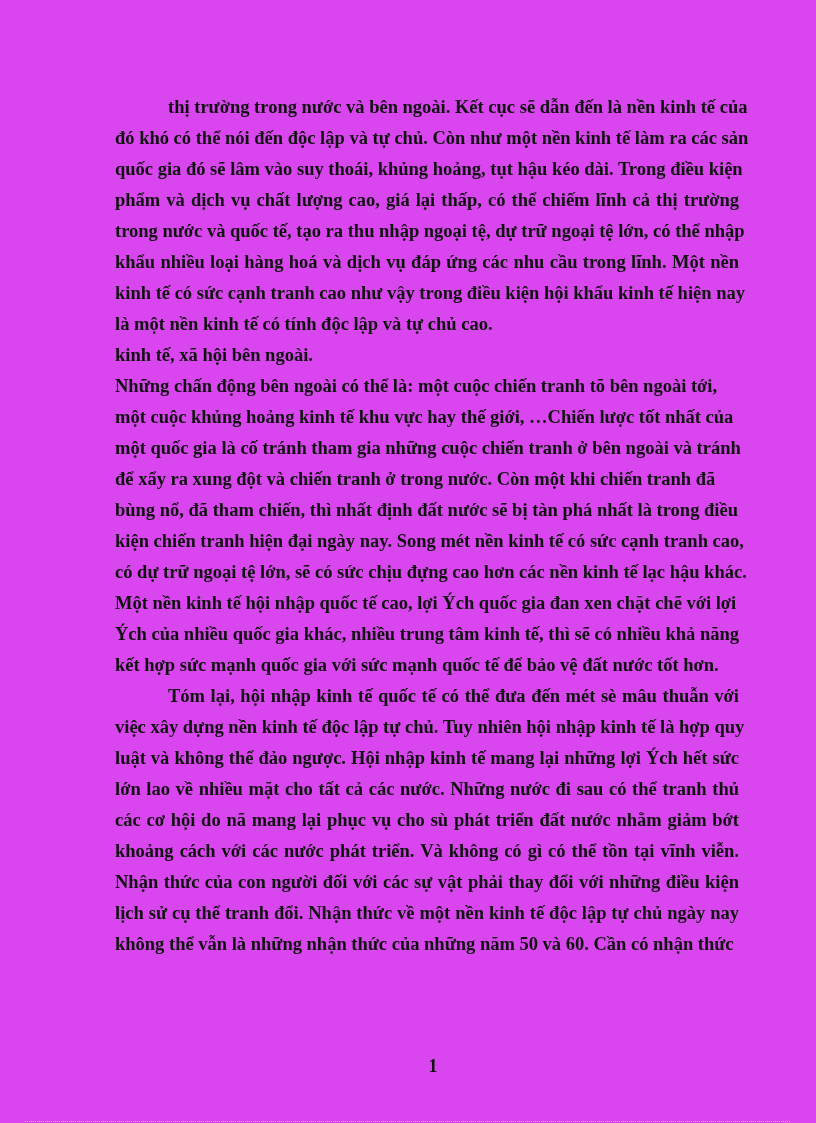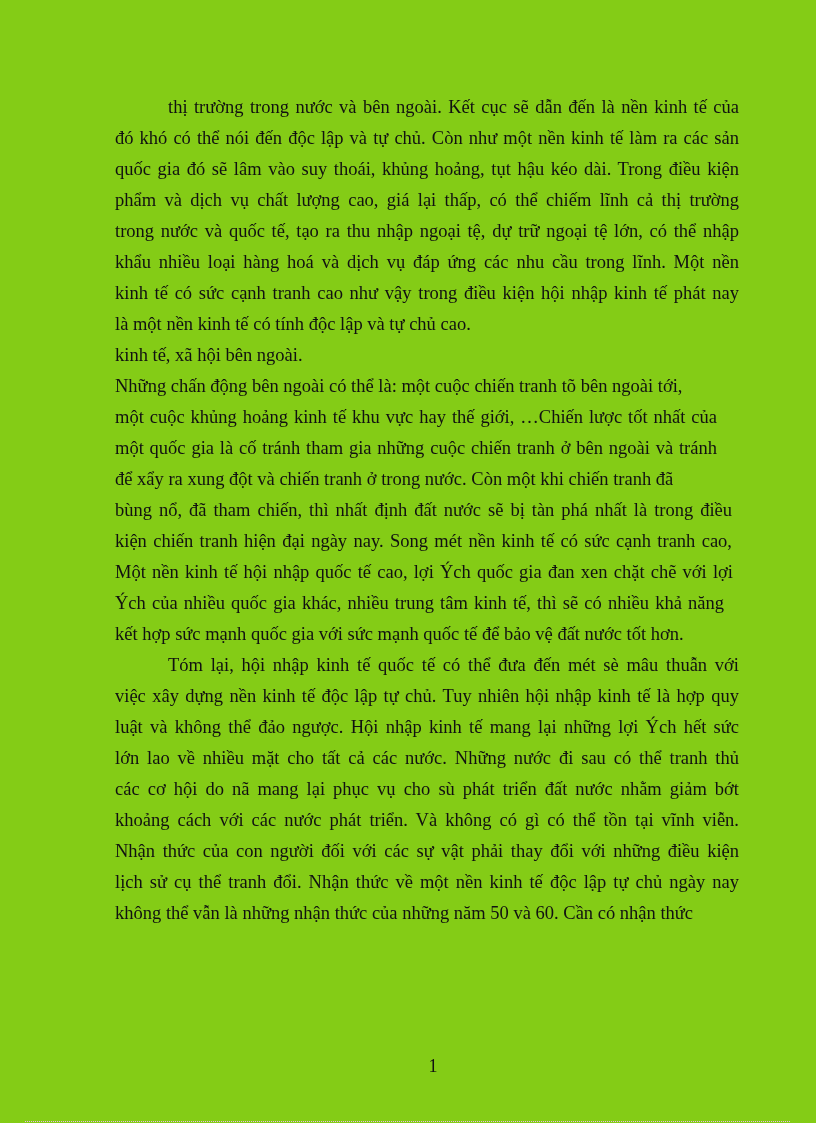--- a/index.html
+++ b/index.html
@@ -13,21 +13,22 @@
       position: relative;
       overflow: hidden;
       font-family: "Liberation Serif", "DejaVu Serif", serif;
       color: #111111;
     }
     .page {
       position: absolute;
       left: 0; top: 0;
       width: 816px;
       height: 1123px;
-      background: #84cc16;
+      background: #d946ef;
+      font-weight: bold;
     }
     .body-text {
       position: absolute;
       left: 115px;
       top: 92px;
       width: 624px;
     }
     .line {
       display: block;
       height: 31px;
@@ -67,35 +68,36 @@
 <div class="page">
   <div class="body-text">
 
     <div>
       <span class="line indent">thị trường trong nước và bên ngoài. Kết cục sẽ dẫn đến là nền kinh tế của</span>
       <span class="line">đó khó có thể nói đến độc lập và tự chủ. Còn như một nền kinh tế làm ra các sản</span>
       <span class="line">quốc gia  đó sẽ lâm vào suy thoái, khủng hoảng, tụt hậu kéo dài. Trong điều kiện</span>
       <span class="line">phẩm và dịch vụ chất lượng cao, giá lại thấp, có thể chiếm lĩnh cả thị trường</span>
       <span class="line">trong nước và quốc tế, tạo ra thu nhập ngoại tệ, dự trữ ngoại tệ lớn, có thể nhập</span>
       <span class="line">khẩu nhiều loại hàng hoá và dịch vụ đáp ứng các nhu cầu trong lĩnh. Một nền</span>
-      <span class="line">kinh tế có sức cạnh tranh cao như vậy trong điều kiện hội nhập kinh tế phát nay</span>
+      <span class="line">kinh tế có sức cạnh tranh cao như vậy trong điều kiện hội khẩu kinh tế hiện nay</span>
       <span class="line last">là một nền kinh tế có tính độc lập và tự chủ cao.</span>
     </div>
 
     <div>
       <span class="line last">kinh tế, xã hội bên ngoài.</span>
     </div>
 
     <div>
       <span class="line last">Những chấn động bên ngoài có thể là: một cuộc chiến tranh tõ bên ngoài tới,</span>
       <span class="line" style="width:602px">một cuộc khủng hoảng kinh tế khu vực hay thế giới, …Chiến lược tốt nhất của</span>
       <span class="line" style="width:602px">một quốc gia là cố tránh tham gia những cuộc chiến tranh ở bên ngoài và tránh</span>
       <span class="line last">để xẩy ra xung đột và chiến tranh ở trong nước. Còn một khi chiến tranh đã</span>
       <span class="line" style="width:617px">bùng nổ, đã tham chiến, thì nhất định đất nước sẽ bị tàn phá nhất là trong điều</span>
       <span class="line" style="width:617px">kiện chiến tranh hiện đại ngày nay. Song mét nền kinh tế có sức cạnh tranh cao,</span>
+      <span class="line">có dự trữ ngoại tệ lớn, sẽ có sức chịu đựng cao hơn các nền kinh tế lạc hậu khác.</span>
       <span class="line" style="width:618px">Một nền kinh tế hội nhập quốc tế cao, lợi Ých quốc gia đan xen chặt chẽ với lợi</span>
       <span class="line" style="width:609px">Ých của nhiều quốc gia khác, nhiều trung tâm kinh tế, thì sẽ có nhiều khả năng</span>
       <span class="line last">kết hợp sức mạnh quốc gia với sức mạnh quốc tế để bảo vệ đất nước tốt hơn.</span>
     </div>
 
     <div>
       <span class="line indent">Tóm lại, hội nhập kinh tế quốc tế có thể đưa đến mét sè mâu thuẫn với</span>
       <span class="line">việc xây dựng nền kinh tế độc lập tự chủ. Tuy nhiên hội nhập kinh tế là hợp quy</span>
       <span class="line">luật và không thể đảo ngược. Hội nhập kinh tế mang lại những lợi Ých hết sức</span>
       <span class="line">lớn lao về nhiều mặt cho tất cả các nước. Những nước đi sau có thể tranh thủ</span>

